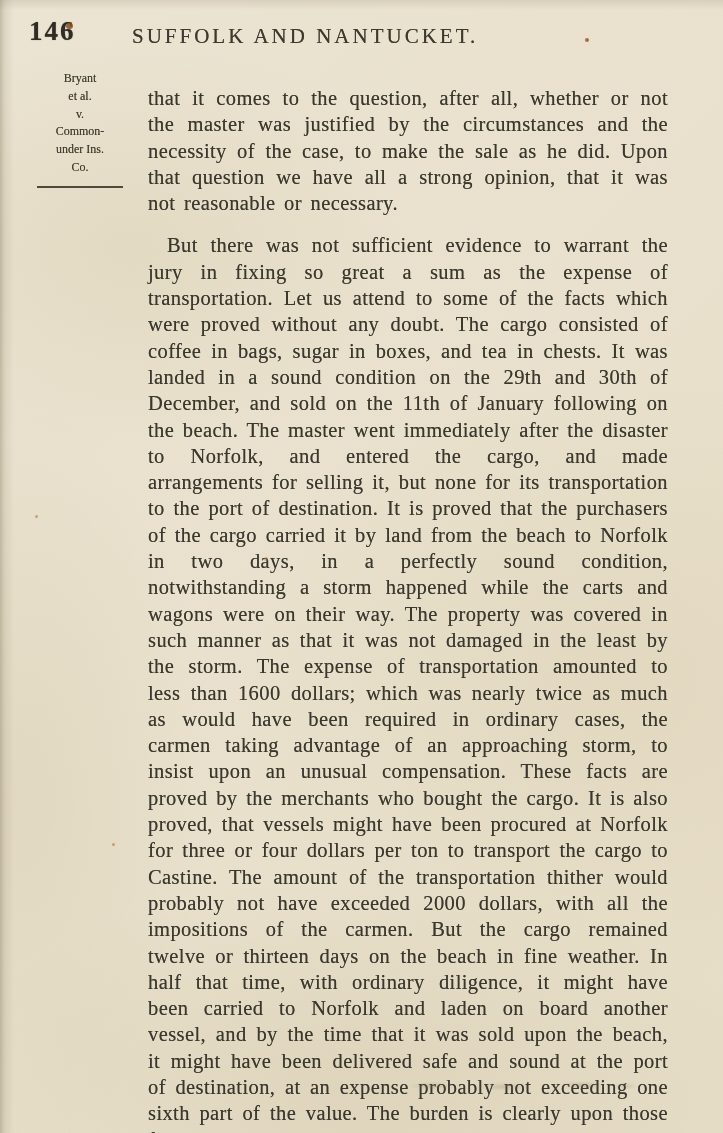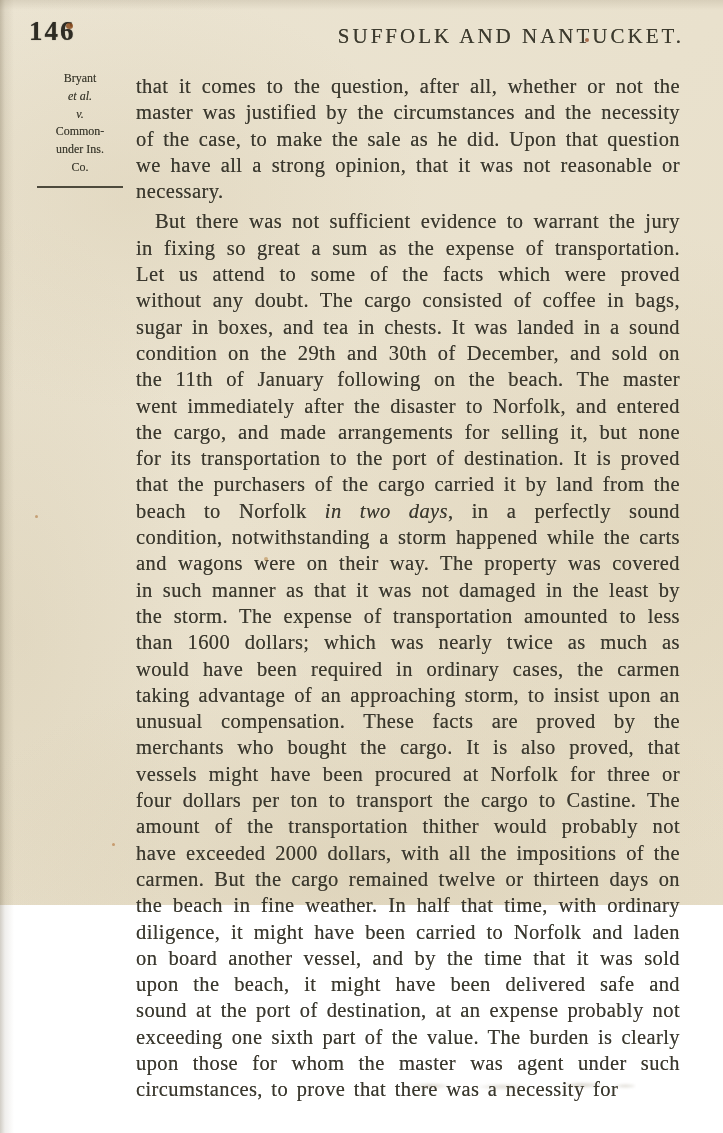--- a/index.html
+++ b/index.html
@@ -5,21 +5,21 @@
   html, body {
     margin: 0;
     padding: 0;
     width: 723px;
     height: 1133px;
     overflow: hidden;
   }
   .page {
     position: relative;
     width: 723px;
-    height: 905px;
+    height: 1133px;
     background-color: #eae2cf;
     background-image:
       radial-gradient(ellipse 420px 300px at 18% 22%, rgba(205,190,155,0.25), rgba(205,190,155,0) 70%),
       radial-gradient(ellipse 500px 420px at 85% 60%, rgba(214,200,168,0.30), rgba(214,200,168,0) 75%),
       radial-gradient(ellipse 600px 300px at 50% 96%, rgba(200,186,152,0.28), rgba(200,186,152,0) 70%),
       radial-gradient(ellipse 260px 600px at 3% 70%, rgba(198,184,150,0.22), rgba(198,184,150,0) 70%),
       linear-gradient(135deg, #ebe4d2 0%, #e9e1cd 45%, #e6ddc7 100%);
     font-family: "Liberation Serif", "DejaVu Serif", serif;
     color: #3a382e;
   }
@@ -32,47 +32,47 @@
     background: linear-gradient(to bottom, rgba(110,96,70,0.14), rgba(110,96,70,0) 10px);
   }
   .page-number {
     position: absolute; left: 29px; top: 16px;
     font-size: 27px; font-weight: bold; letter-spacing: 2px;
     color: #2e2c24;
     text-shadow: 0 0 1px rgba(46,44,36,0.55);
   }
   .running-header {
     position: absolute; left: 132px; top: 24px; width: 552px;
-    text-align: right;
+    text-align: left;
     font-size: 21px; letter-spacing: 3px;
     color: #3c3a2e;
     text-shadow: 0 0 0.6px rgba(60,58,46,0.7);
   }
   .margin-note {
     position: absolute; left: 26px; top: 70px; width: 108px;
     text-align: center;
     font-size: 12px; line-height: 17.8px;
     color: #3c3a2e;
     text-shadow: 0 0 0.5px rgba(60,58,46,0.6);
   }
-  .it { font-style: italic; }
+  .it { }
   .margin-rule {
     width: 86px; height: 0;
     border-top: 2px solid #4d4a3c;
     margin: 9px auto 0 auto;
   }
   .body-text {
     position: absolute; left: 132px; top: 69px; width: 552px;
     font-size: 20.5px; line-height: 26.3px;
     letter-spacing: 0.4px; word-spacing: 3px;
     text-align: justify;
     color: #3a382e;
     text-shadow: 0 0 0.6px rgba(58,56,46,0.65);
   }
-  .para { margin: 4px; padding: 0; }
+  .para { margin: 16px; padding: 0; }
   .para.indented { text-indent: 19px; }
   .speck { position: absolute; border-radius: 50%; }
   .speck-a { left: 66px; top: 23px; width: 7px; height: 6px; background: #8a4a1c; opacity: 0.85; }
   .speck-b { left: 585px; top: 38px; width: 4px; height: 4px; background: #8a3a16; opacity: 0.7; }
   .speck-c { left: 112px; top: 843px; width: 3px; height: 3px; background: #b06a2a; opacity: 0.55; }
   .speck-d { left: 35px; top: 515px; width: 3px; height: 3px; background: #a86528; opacity: 0.5; }
   .speck-e { left: 264px; top: 557px; width: 4px; height: 4px; background: #b07a35; opacity: 0.5; }
   .ghost-smudge {
     position: absolute; left: 395px; top: 1078px; width: 240px; height: 16px;
     background:

